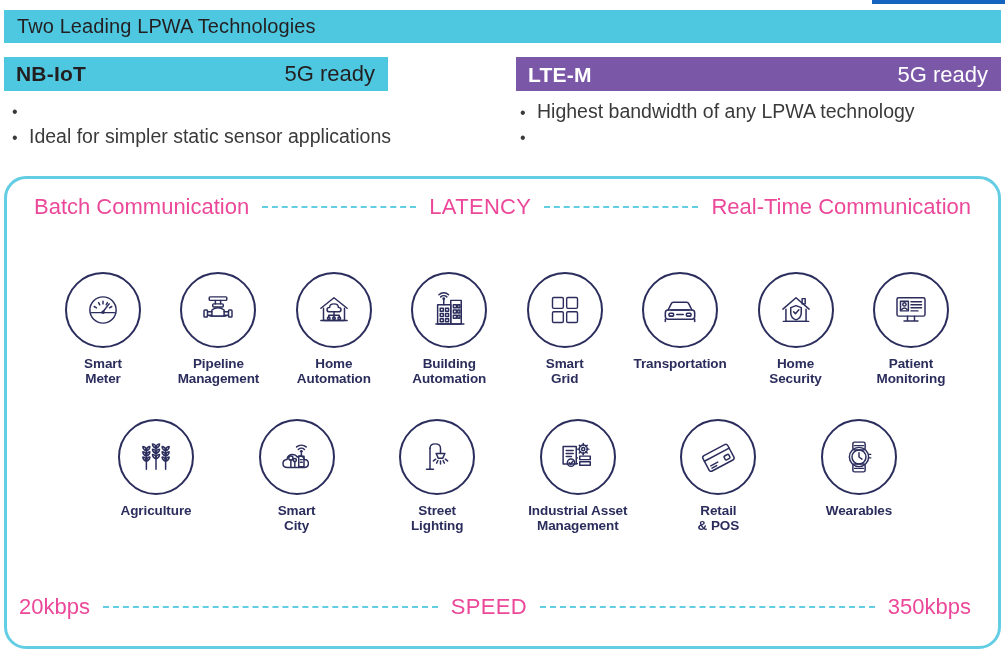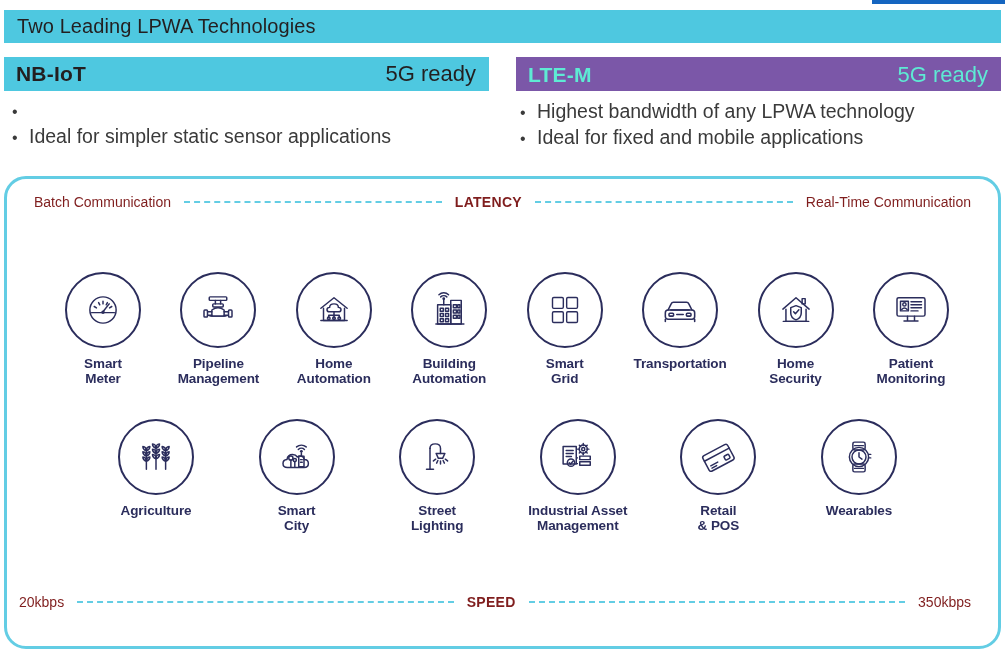--- a/index.html
+++ b/index.html
@@ -29,26 +29,26 @@
   }
 
   
   .tech-bar {
     position: absolute; top: 57px; height: 34px;
     display: flex; align-items: center; justify-content: space-between;
   }
   .tech-bar .name  { font-size: 21px; font-weight: 600; letter-spacing: .2px; }
   .tech-bar .ready { font-size: 22px; }
   .tech-nb {
-    left: 4px; width: 485px; background: #4EC8E0;
+    left: 4px; width: 384px; background: #4EC8E0;
     padding: 0 13px 0 12px; color: #231F20;
   }
   .tech-lte {
     left: 516px; width: 485px; background: #7B57A8;
-    padding: 1px 13px 0 12px; color: #5eead4;
+    padding: 1px 13px 0 12px; color: #ffffff;
   }
 
   
   .bullets {
     position: absolute; top: 99px; font-size: 19.5px; color: #3A3A3A;
     line-height: 25px;
   }
   .bullets.col-left  { left: 12px; width: 490px; }
   .bullets.col-right { left: 520px; width: 485px; }
   .bullets li { list-style: none; display: flex; align-items: baseline; }
@@ -64,24 +64,24 @@
   }
 
   
   .axis-row {
     position: absolute; left: 0; width: 100%;
     display: flex; align-items: center; padding: 0 27px;
   }
   .axis-row.latency { top: 15px; }
   .axis-row.speed   { top: 415px; padding-left: 12px; }
   .axis-label {
-    font-size: 14px; color: #7f1d1d; white-space: nowrap;
+    font-size: 22px; color: #ec4899; white-space: nowrap;
   }
   .axis-label.end { font-weight: 400; }
-  .axis-label.center { font-weight: 700; letter-spacing: .3px; }
+  .axis-label.center { font-weight: 400; letter-spacing: .3px; }
   .axis-dash {
     flex: 1 1 auto; height: 0; margin: 0 13px;
     border-top: 2.5px dashed #63CDE4;
   }
 
   
   .icon-row {
     position: absolute; display: flex; justify-content: space-between;
   }
   .icon-row.row1 { top: 93px;  left: 40px; width: 920px; }
@@ -135,21 +135,20 @@
         <span>Ideal for simpler static sensor applications</span>
       </li>
     </ul>
   <ul class="bullets col-right" id="bullets-lte">
       <li>
         <span class="dot">•</span>
         <span>Highest bandwidth of any LPWA technology</span>
       </li>
       <li>
         <span class="dot">•</span>
-        <span>Ideal for fixed and mobile applications</span>
       </li>
     </ul>
 
   <div class="panel">
 
     <div class="axis-row latency">
       <span class="axis-label end">Batch Communication</span>
       <span class="axis-dash"></span>
       <span class="axis-label center">LATENCY</span>
       <span class="axis-dash"></span>

